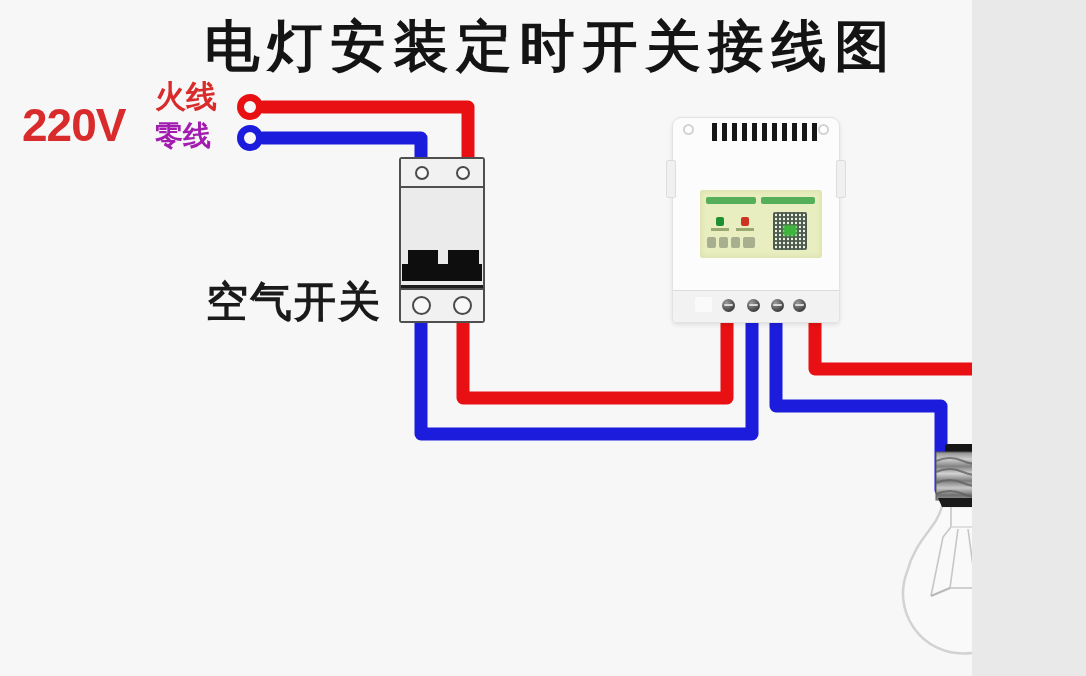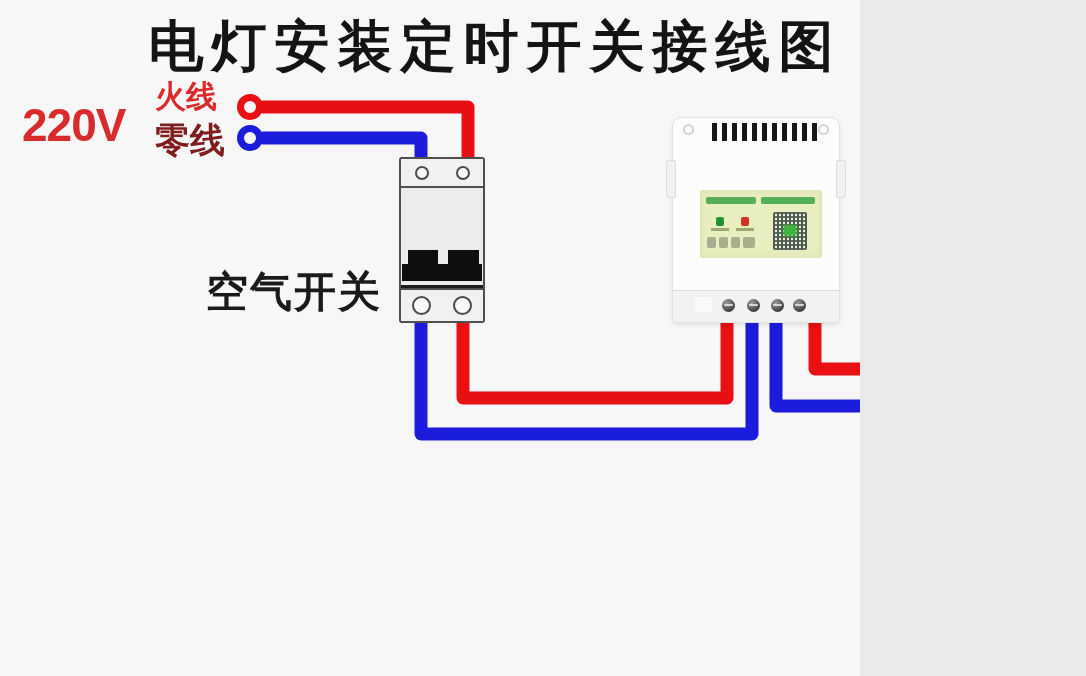--- a/index.html
+++ b/index.html
@@ -1,30 +1,30 @@
 <!DOCTYPE html>
 <html><head>
 <meta charset="utf-8">
 <style>
   html,body{margin:0;padding:0;background:#e9e9ea;}
   .stage{
-    position:relative;width:860px;height:676px;overflow:hidden;
+    position:relative;width:972px;height:676px;overflow:hidden;
     background:#f7f7f8;
     font-family:"Liberation Sans","DejaVu Sans",sans-serif;
   }
   .abs{position:absolute;}
   
   .title{
     left:130px;right:0;top:10px;text-align:center;
     font-size:55px;font-weight:900;letter-spacing:8px;color:#141414;
   }
   .voltage{left:22px;top:98px;font-size:46px;font-weight:800;letter-spacing:-1px;color:#d92b2b;}
   .live-label{left:155px;top:76px;font-size:31px;font-weight:800;color:#d92b2b;}
-  .neutral-label{left:155px;top:117px;font-size:35px;font-weight:800;color:#7f1d1d;}
-  .breaker-label{left:206px;top:264px;font-size:42px;font-weight:800;letter-spacing:2px;color:#1a1a1a;}
+  .neutral-label{left:155px;top:117px;font-size:28px;font-weight:800;color:#a21caf;}
+  .breaker-label{left:206px;top:274px;font-size:42px;font-weight:800;letter-spacing:2px;color:#1a1a1a;}
   
   svg.wire-layer{left:0;top:0;}
   
   .breaker{left:399px;top:157px;width:86px;height:166px;background:#ebebeb;
     border:2px solid #4f4f4f;border-radius:3px;box-sizing:border-box;}
   .cb-block{position:absolute;left:0;right:0;display:flex;justify-content:space-around;align-items:center;background:#f1f1f1;}
   .cb-top{top:0;height:27px;border-bottom:2px solid #4f4f4f;}
   .cb-bottom{bottom:0;height:31px;border-top:2px solid #4f4f4f;}
   .cb-screw{background:#f8f8f8;border:2px solid #4a4a4a;border-radius:50%;box-sizing:border-box;}
   .cb-screw.small{width:14px;height:14px;}

